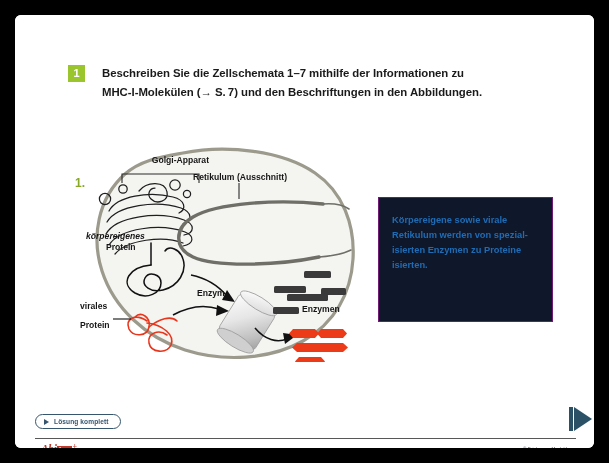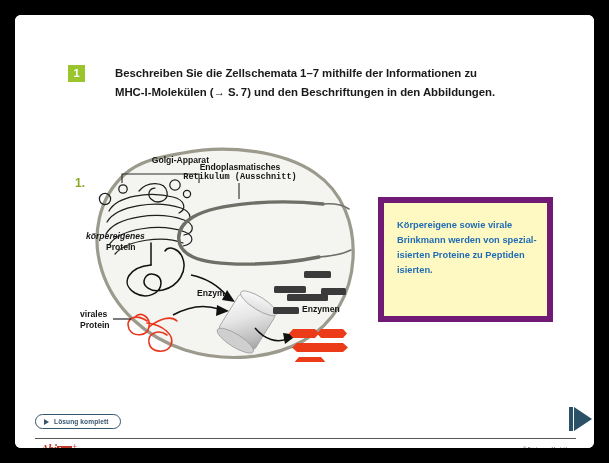--- a/index.html
+++ b/index.html
@@ -60,21 +60,21 @@
     background: #9ac52c;
     color: #ffffff;
     font-size: 11px;
     font-weight: bold;
     line-height: 17px;
     text-align: center;
     flex: 0 0 auto;
     margin-top: 1px;
   }
   #task-text {
-    margin-left: 30px;
+    margin-left: 17px;
     font-size: 11.4px;
     font-weight: bold;
     color: #1a1a1a;
     line-height: 1.68;
     letter-spacing: -0.05px;
   }
   #task-text .ln { display: block; white-space: nowrap; }
 
   
   #figure-number {
@@ -106,22 +106,22 @@
   }
   .diag-label.center { text-align: center; }
 
   
   #info-box {
     position: absolute;
     left: 363px;
     top: 182px;
     width: 175px;
     height: 125px;
-    border: 6px solid #701a75;
-    background: #fef9c3;
+    border: 1px solid #701a75;
+    background: #0f172a;
     box-sizing: border-box;
   }
   #info-text {
     padding: 15px 13px 0 13px;
     font-size: 9.3px;
     font-weight: bold;
     color: #1f6cb5;
     line-height: 1.62;
   }
   #info-text .ln { display: block; white-space: nowrap; }
@@ -356,39 +356,38 @@
           <g fill="#ec3b18">
             <path d="M 206 182 h 22 l 4 4.5 l -4 4.5 h -22 l -4 -4.5 Z"></path>
             <path d="M 234 182 h 22 l 4 4.5 l -4 4.5 h -22 l -4 -4.5 Z"></path>
             <path d="M 210 196 h 46 l 5 4.5 l -5 4.5 h -46 l -5 -4.5 Z"></path>
             <path d="M 212 210 h 22 l 4 4.5 l -4 4.5 h -22 l -4 -4.5 Z"></path>
           </g>
         </svg>
 
         <div class="diag-label center" style="left:26px; top:8px; width:96px;text-align:right;">Golgi-Apparat</div>
 
-        <div class="diag-label center" style="left:100px; top:15px; width:106px;">Endoplasmatisches</div>
-        <div class="diag-label center" style="left:92px; top:25px; width:122px;font-family:Liberation Mono, monospace;">Retikulum (Ausschnitt)</div>
+        <div class="diag-label center" style="left:92px; top:25px; width:122px;">Retikulum (Ausschnitt)</div>
 
         <div class="diag-label" style="left:-1px; top:84px;font-style:italic;">körpereigenes</div>
         <div class="diag-label" style="left:19px; top:95px;">Protein</div>
 
         <div class="diag-label" style="left:110px; top:93px;margin-top:48px;">Enzym</div>
 
-        <div class="diag-label" style="left:-7px; top:162px;">virales</div>
+        <div class="diag-label" style="left:-7px; top:154px;">virales</div>
         <div class="diag-label" style="left:-7px; top:173px;">Protein</div>
 
         <div class="diag-label" style="left:215px; top:157px;">Enzymen</div>
       </div>
 
       <div id="info-box">
         <div id="info-text">
           <span class="ln">Körpereigene sowie virale</span>
-          <span class="ln">Brinkmann werden von spezial-</span>
-          <span class="ln">isierten Proteine zu Peptiden</span>
+          <span class="ln">Retikulum werden von spezial-</span>
+          <span class="ln">isierten Enzymen zu Proteine</span>
           <span class="ln">isierten.</span>
         </div>
       </div>
 
       <div id="solution-button">
         <span id="solution-play"></span>
         <span id="solution-label">Lösung komplett</span>
       </div>
 
       <div id="next-nav">

